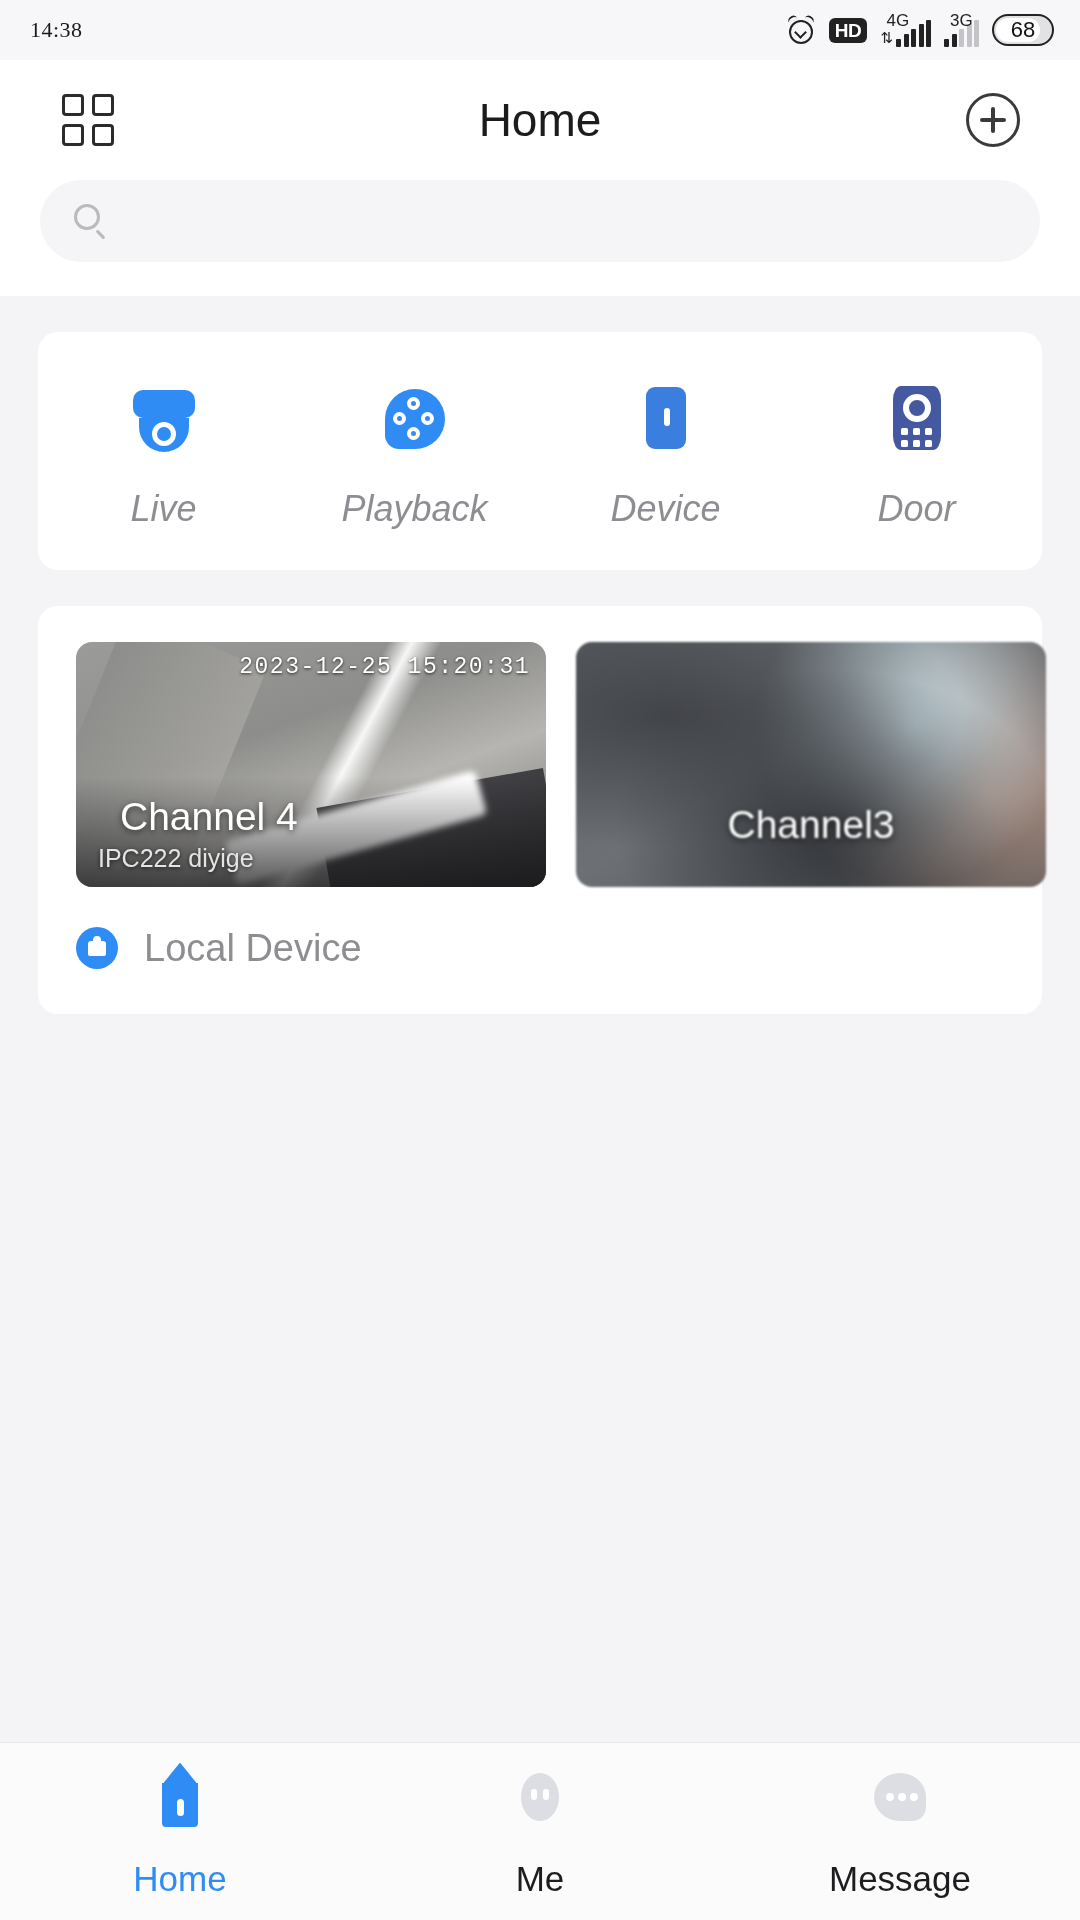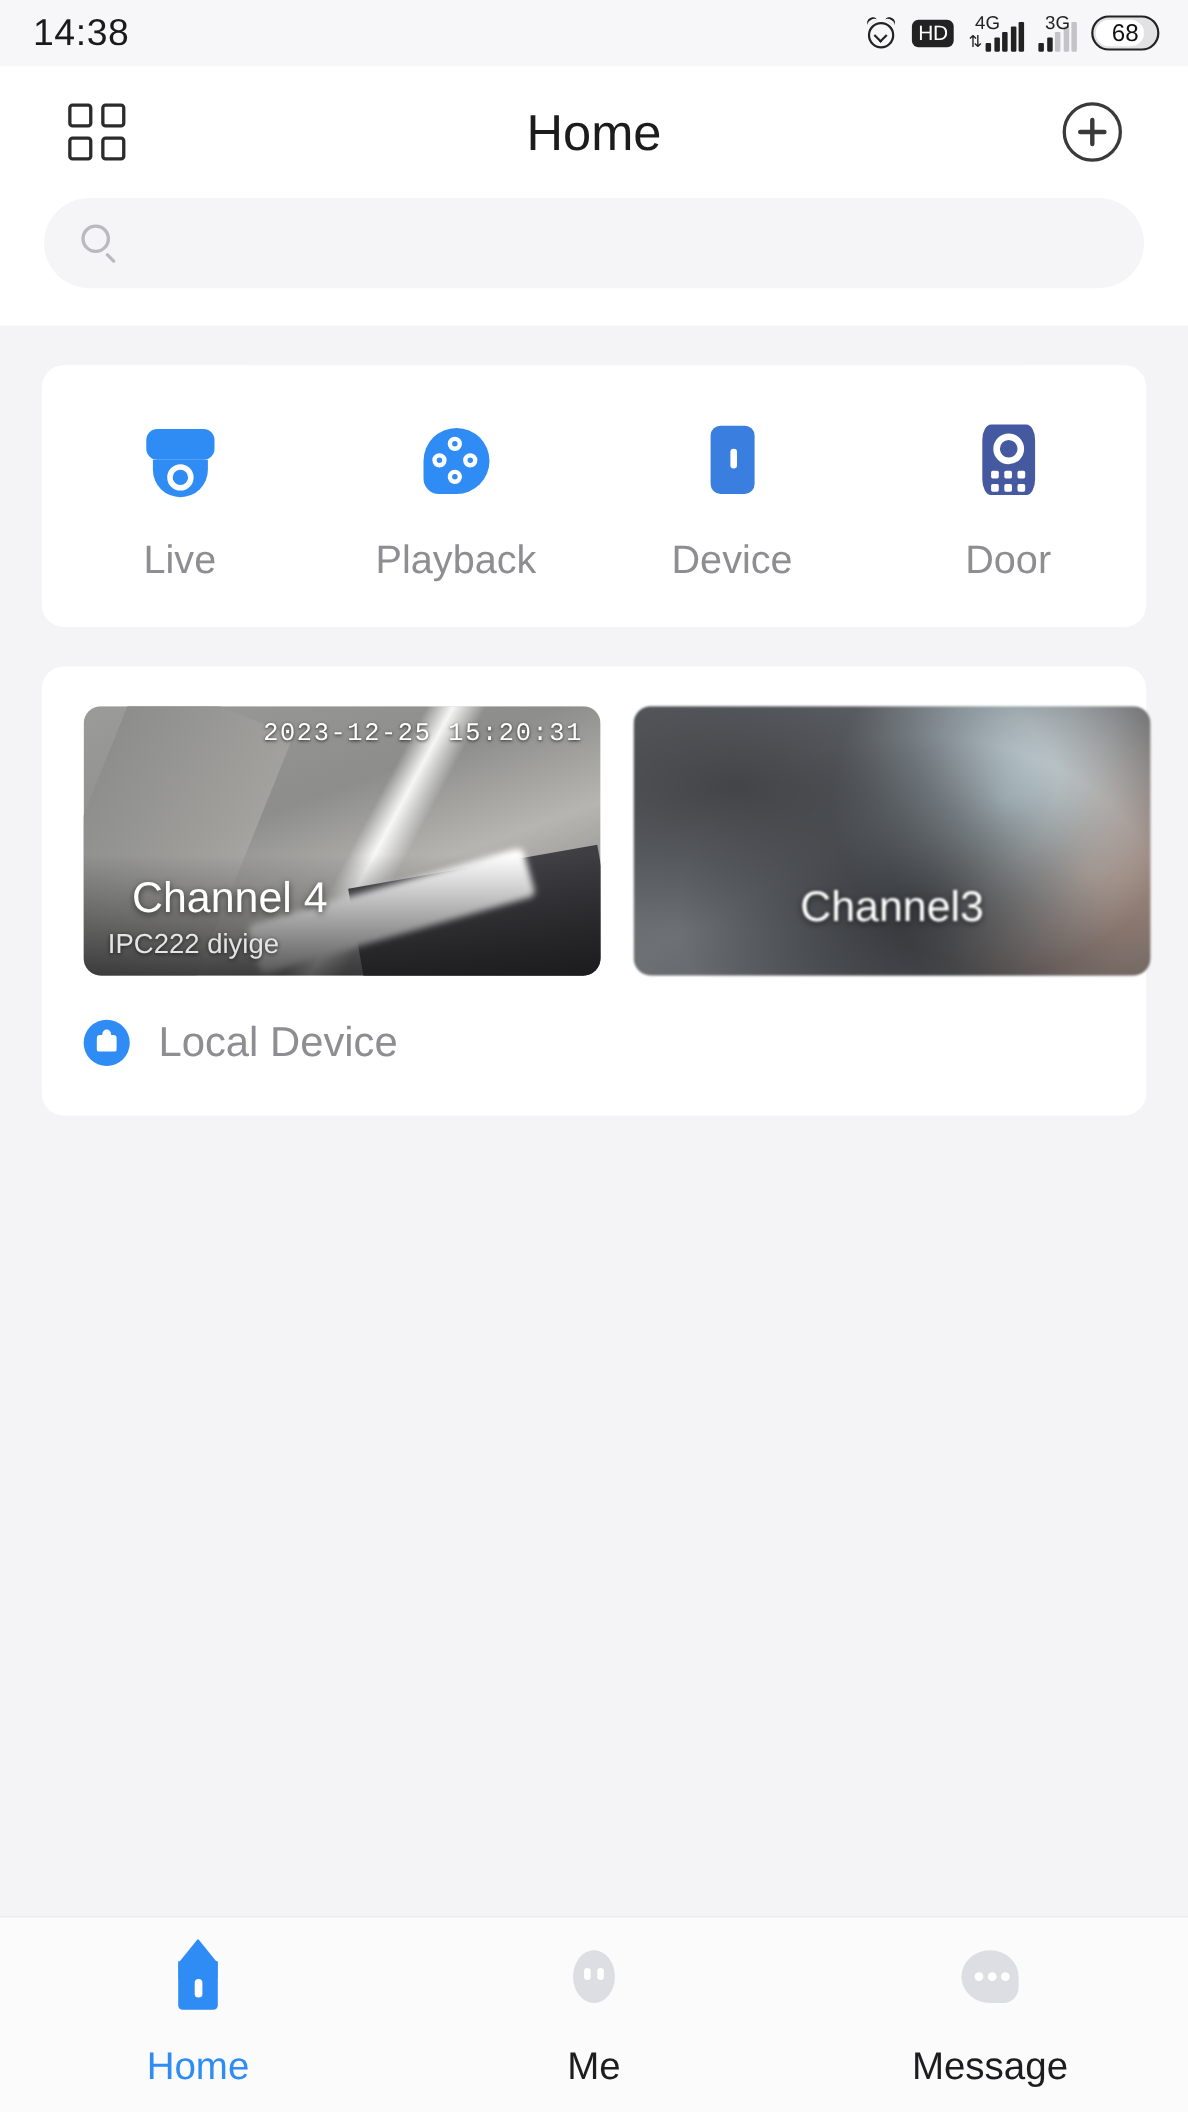--- a/index.html
+++ b/index.html
@@ -10,40 +10,40 @@
     overflow:hidden;
   }
   #screen { position:relative; width:1080px; height:1920px; background:#f4f4f6; }
 
   
   .statusbar {
     height:60px; background:#f7f7f9;
     display:flex; align-items:center; justify-content:space-between;
     padding:0 26px 0 30px;
   }
-  .status-time { font-size:34px; color:#1a1a1a; letter-spacing:.5px; }
+  .status-time { font-size:22px; color:#1a1a1a; letter-spacing:.5px;font-family:Liberation Serif, serif; }
   .status-right { display:flex; align-items:center; gap:13px; }
   .alarm-icon { width:30px; height:30px; position:relative; }
   .alarm-icon .ring {
     position:absolute; left:3px; top:5px; width:24px; height:24px;
     border:2.6px solid #222; border-radius:50%;
   }
   .alarm-icon .bell-l, .alarm-icon .bell-r {
     position:absolute; top:1px; width:10px; height:5px;
     border-top:2.6px solid #222; border-radius:6px 6px 0 0;
   }
   .alarm-icon .bell-l { left:1px; transform:rotate(-32deg); }
   .alarm-icon .bell-r { right:1px; transform:rotate(32deg); }
   .alarm-icon .chev {
     position:absolute; left:10px; top:13px; width:9px; height:9px;
     border-left:2.4px solid #222; border-bottom:2.4px solid #222;
     transform:rotate(-45deg);
   }
   .hd-badge {
-    background:#222; color:#fff; font-size:19px; font-weight:normal;
+    background:#222; color:#fff; font-size:19px; font-weight:bold;
     border-radius:6px; padding:3px 6px; letter-spacing:-.4px; line-height:1;
   }
   .sig-group { display:flex; align-items:flex-end; gap:2px; position:relative; height:34px; }
   .sig-label { font-size:17px; color:#222; position:absolute; top:-2px; left:6px; }
   .sig-arrows { font-size:15px; color:#222; align-self:flex-end; margin-right:1px; }
   .bars { display:flex; align-items:flex-end; gap:2.5px; height:26px; margin-top:11px; }
   .bars i { width:5px; background:#222; border-radius:1px; display:block; }
   .bars i.off { background:#c4c4c8; }
   .battery {
     width:62px; height:32px; border:2.6px solid #222; border-radius:16px;
@@ -96,21 +96,21 @@
   }
   .search-input {
     border:none; outline:none; background:transparent;
     font-size:32px; color:#3a3a3a; margin-left:18px; flex:1;
     font-family:"Liberation Sans", sans-serif;
   }
   .search-input::placeholder { color:#b5b5ba; }
 
   
   .card { background:#fff; border-radius:20px; margin:0 38px; }
-  .quick-card { margin-top:36px; padding:48px 0 40px; }
+  .quick-card { margin-top:36px; padding:48px 0 40px;font-style:italic; }
   .quick-row { display:flex; }
   .quick-item { flex:1; display:flex; flex-direction:column; align-items:center; gap:30px; }
   .quick-label { font-size:36px; color:#8d8d92; }
   .qi { width:78px; height:78px; position:relative; }
 
   
   .ic-live .cap {
     position:absolute; left:8px; top:10px; width:62px; height:28px;
     background:#2f8cf5; border-radius:10px;
   }

